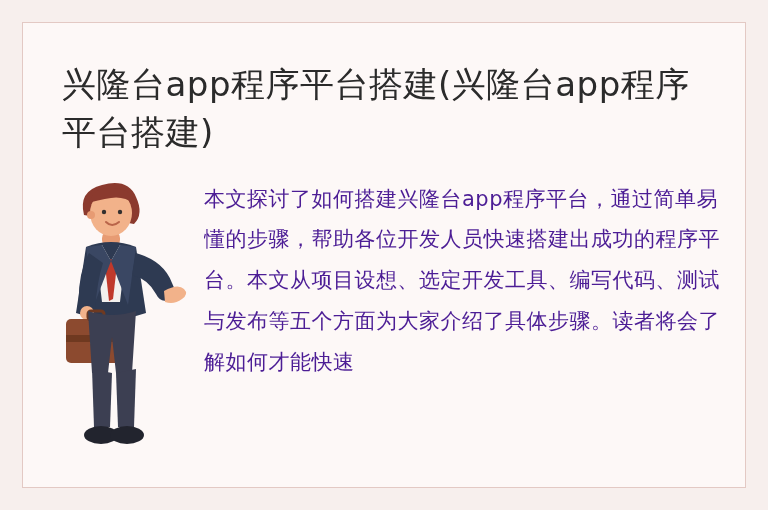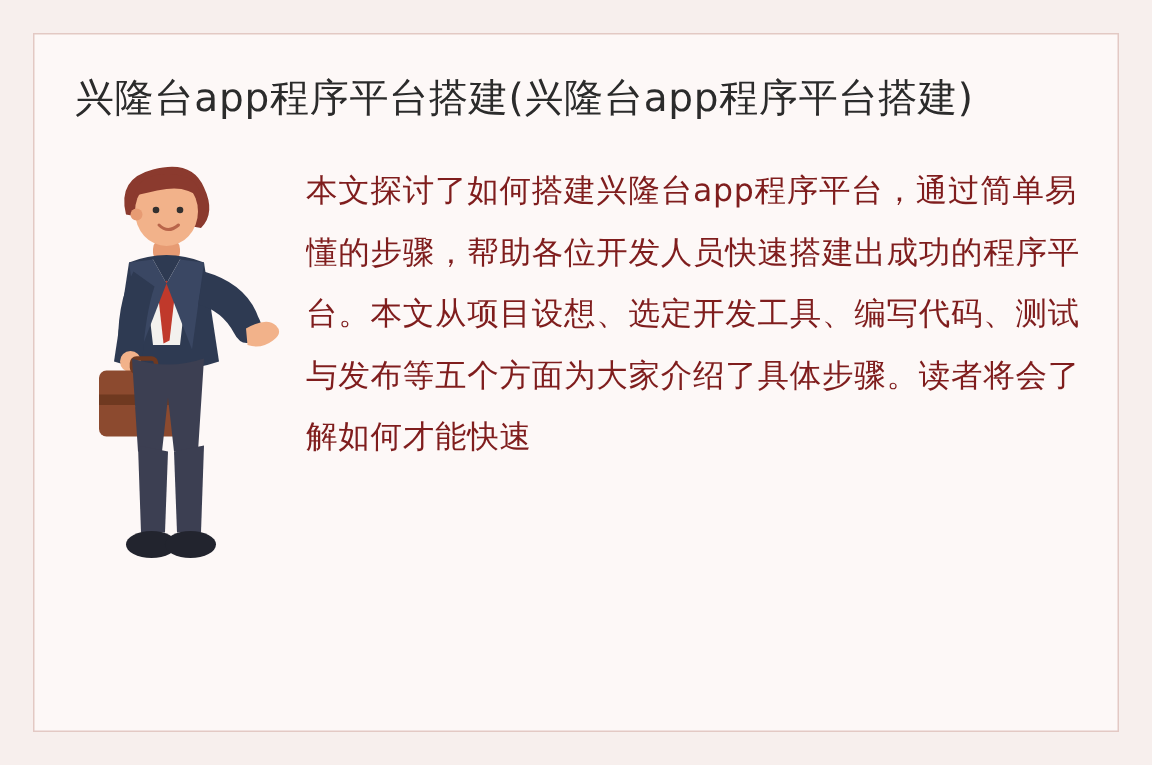--- a/index.html
+++ b/index.html
@@ -33,46 +33,46 @@
   }
   .content {
     position: absolute;
     left: 44px;
     top: 44px;
     right: 44px;
     bottom: 44px;
   }
   .article-title {
     font-family: "DejaVu Sans", sans-serif;
-    font-size: 26px;
+    font-size: 34px;
     line-height: 1.42;
     color: #2b2b2b;
     font-weight: 500;
     letter-spacing: 0.5px;
-    margin: 4px;
+    margin: 16px;
     padding: 0 0 0 2px;
     max-width: 700px;
   }
   .body-row {
     display: flex;
     align-items: flex-start;
     margin-top: 16px;
   }
   .illustration {
     width: 160px;
     min-width: 160px;
     height: 300px;
     position: relative;
   }
   .article-body {
     flex: 1;
     font-family: "DejaVu Sans", sans-serif;
     font-size: 21px;
     line-height: 1.95;
-    color: #7f1d1d;
+    color: #4c1d95;
     letter-spacing: 0.5px;
     padding-top: 6px;
     padding-right: 4px;
     overflow: hidden;
     max-height: 290px;
   }
   svg { display:block; }
 </style>
 </head>
 <body>

